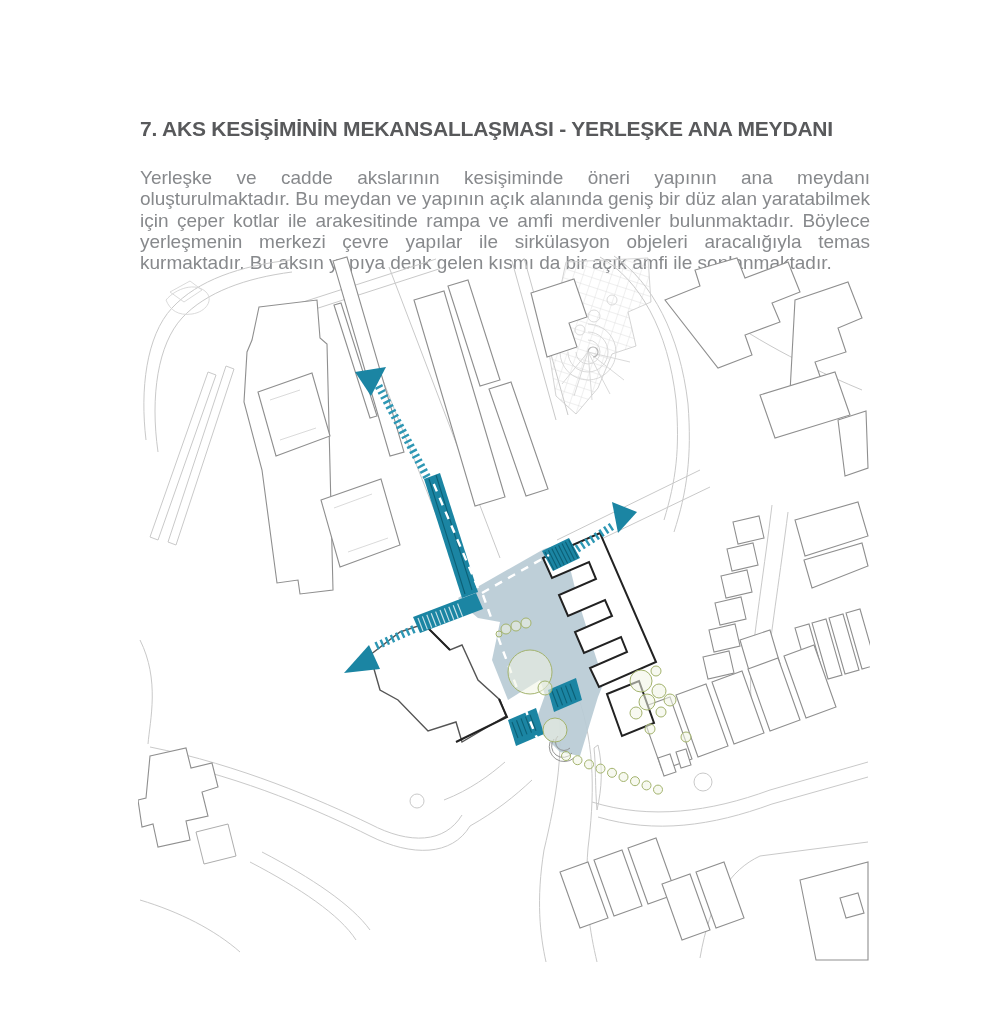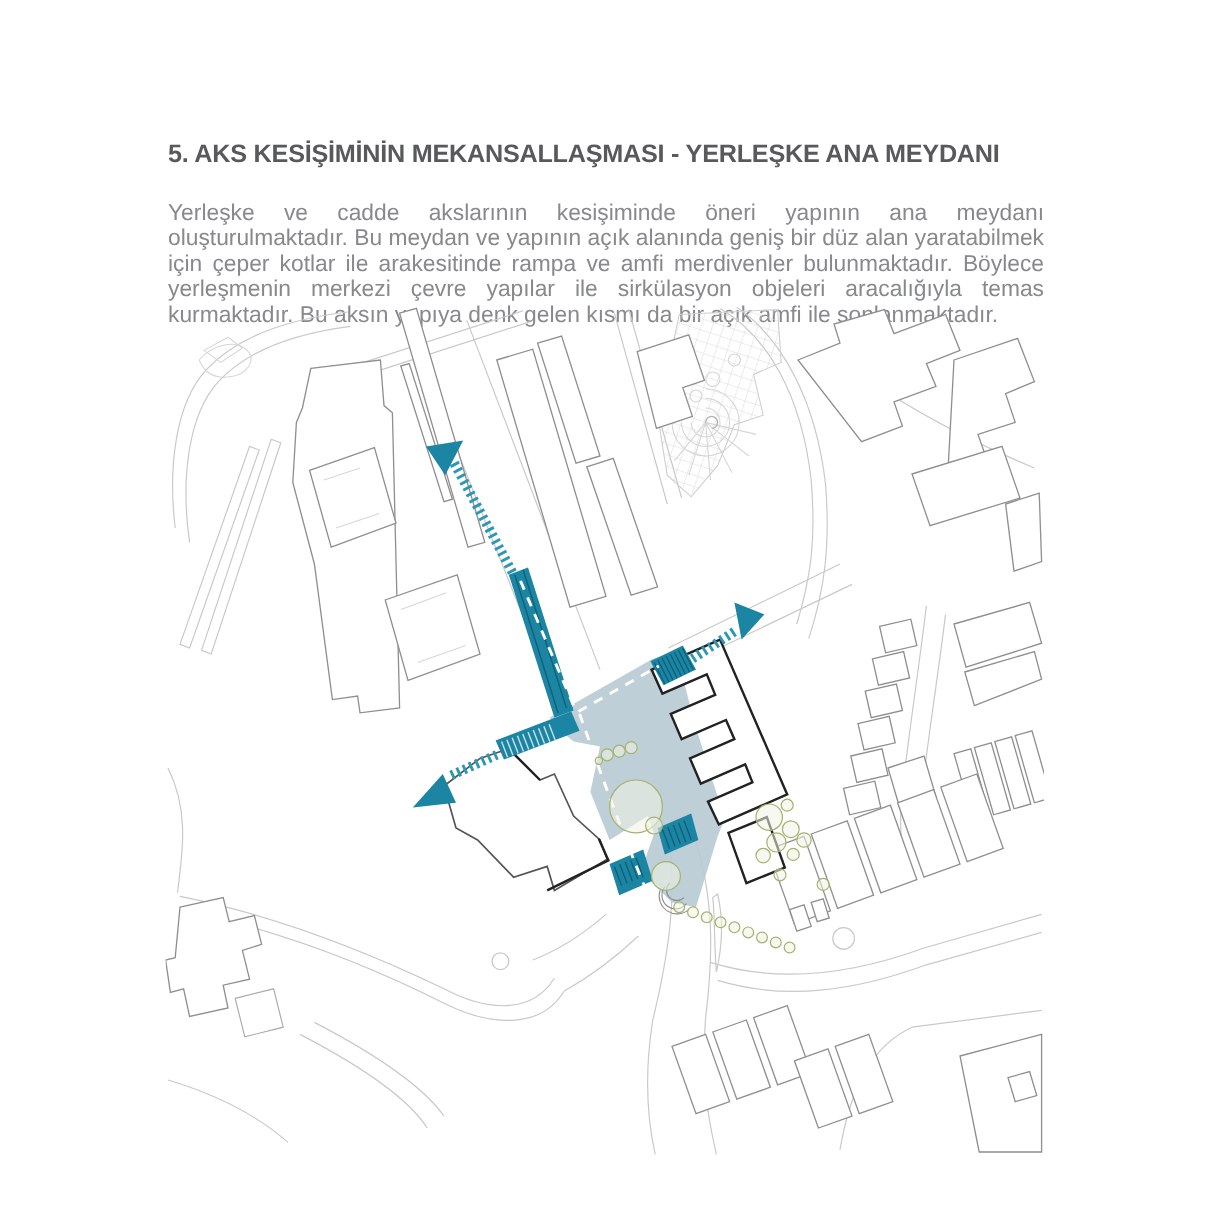--- a/index.html
+++ b/index.html
@@ -22,21 +22,21 @@
   svg .ah{fill:#1b85a3;stroke:none;}
   svg .wdash{stroke:#fff;stroke-width:2.4;fill:none;stroke-dasharray:8 7;}
   svg .tree{fill:rgba(240,244,228,.55);stroke:#a3b36d;stroke-width:1;}
   svg .arc{fill:none;stroke:#8a8a8a;stroke-width:0.9;}
 </style>
 </head>
 <body>
 
 <div class="page">
 
-  <h1 class="title">5. AKS KESİŞİMİNİN MEKANSALLAŞMASI - YERLEŞKE ANA MEYDANI</h1>
+  <h1 class="title">7. AKS KESİŞİMİNİN MEKANSALLAŞMASI - YERLEŞKE ANA MEYDANI</h1>
 
   <p class="intro">Yerleşke ve cadde akslarının kesişiminde öneri yapının ana meydanı oluşturulmaktadır. Bu meydan ve yapının açık alanında geniş bir düz alan yaratabilmek için çeper kotlar ile arakesitinde rampa ve amfi merdivenler bulunmaktadır. Böylece yerleşmenin merkezi çevre yapılar ile sirkülasyon objeleri aracalığıyla temas kurmaktadır. Bu aksın yapıya denk gelen kısmı da bir açık amfi ile sonlanmaktadır.</p>
 
   <svg class="plan" width="732" height="716" viewBox="138 250 732 716">
     <defs>
       <pattern id="gp" width="9" height="9" patternUnits="userSpaceOnUse" patternTransform="rotate(18 590 330)">
         <path d="M0,0H9V9" fill="none" stroke="#d8d8d8" stroke-width="0.8"></path>
       </pattern>
     </defs>
 

